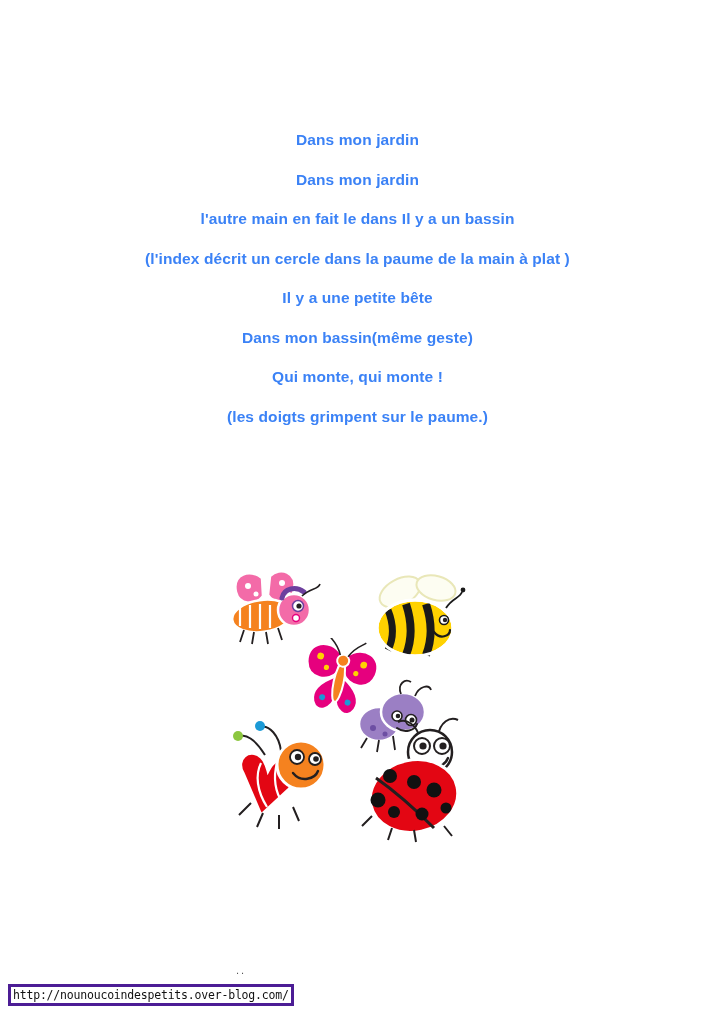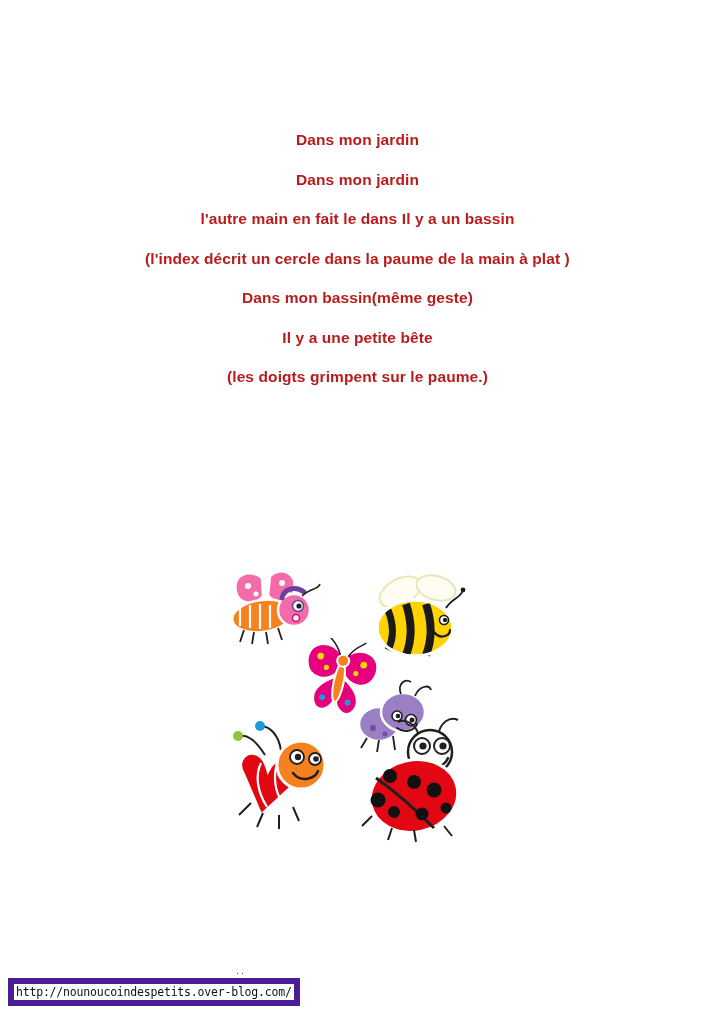--- a/index.html
+++ b/index.html
@@ -26,21 +26,21 @@
     position: absolute;
     top: 132px;
     left: 0;
     width: 723px;
     text-align: center;
   }
 
   .poem-line {
     font-size: 15.5px;
     font-weight: bold;
-    color: #b91c1c;
+    color: #3b82f6;
     line-height: 1.0;
     margin: 0 8px 24px 0;
     letter-spacing: 0.1px;
   }
 
   .illustration {
     position: absolute;
     top: 560px;
     left: 200px;
     width: 320px;
@@ -53,21 +53,21 @@
 
   .footer-url {
     position: absolute;
     left: 8px;
     bottom: 18px;
     font-family: "DejaVu Sans Mono", monospace;
     font-size: 11.5px;
     color: #111111;
     background: #ffffff;
     padding: 1px 2px;
-    border: 6px solid #4c1d95;
+    border: 3px solid #4c1d95;
     letter-spacing: -0.2px;
     text-decoration: none;
   }
 
   .dots {
     position: absolute;
     left: 236px;
     bottom: 48px;
     font-size: 11px;
     color: #555;
@@ -77,22 +77,23 @@
 </head>
 <body>
 
 <div class="page">
 
   <div class="poem">
     <p class="poem-line">Dans mon jardin</p>
     <p class="poem-line">Dans mon jardin</p>
     <p class="poem-line">l'autre main en fait le dans Il y a un bassin</p>
     <p class="poem-line">(l'index décrit un cercle dans la paume de la main à plat )</p>
+    <p class="poem-line">Il y a une petite bête</p>
     <p class="poem-line">Dans mon bassin(même geste)</p>
-    <p class="poem-line">Il y a une petite bête</p>
+    <p class="poem-line">Qui monte, qui monte !</p>
     <p class="poem-line">(les doigts grimpent sur le paume.)</p>
   </div>
 
   <div class="illustration">
 
     <svg class="bug" style="left:10px; top:8px;" width="120" height="90" viewBox="0 0 120 90">
       <g>
 
         <path d="M52 10 C40 0, 22 6, 26 24 C29 37, 46 38, 53 28 Z" fill="#f36ba8" stroke="#ffffff" stroke-width="2.5"></path>
         <path d="M60 8 C70 -2, 88 4, 84 22 C81 35, 64 37, 58 27 Z" fill="#f36ba8" stroke="#ffffff" stroke-width="2.5"></path>

